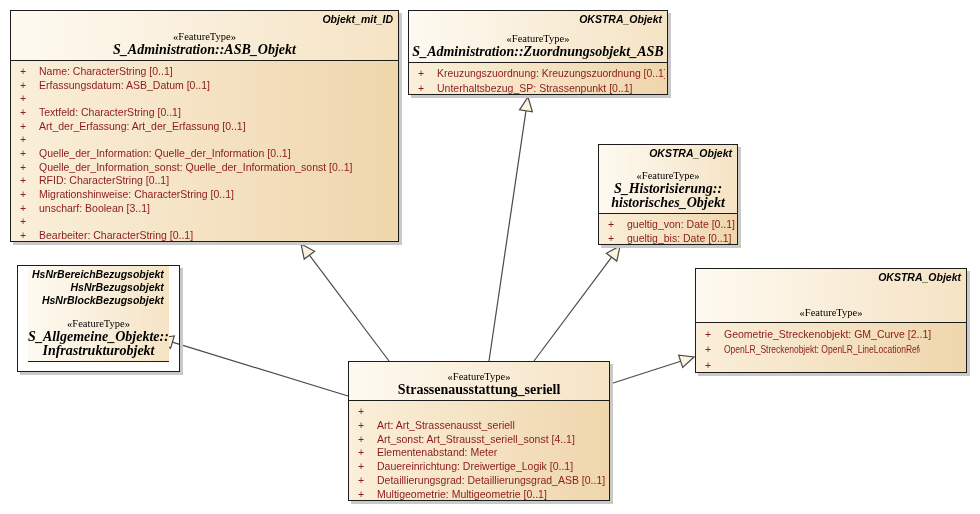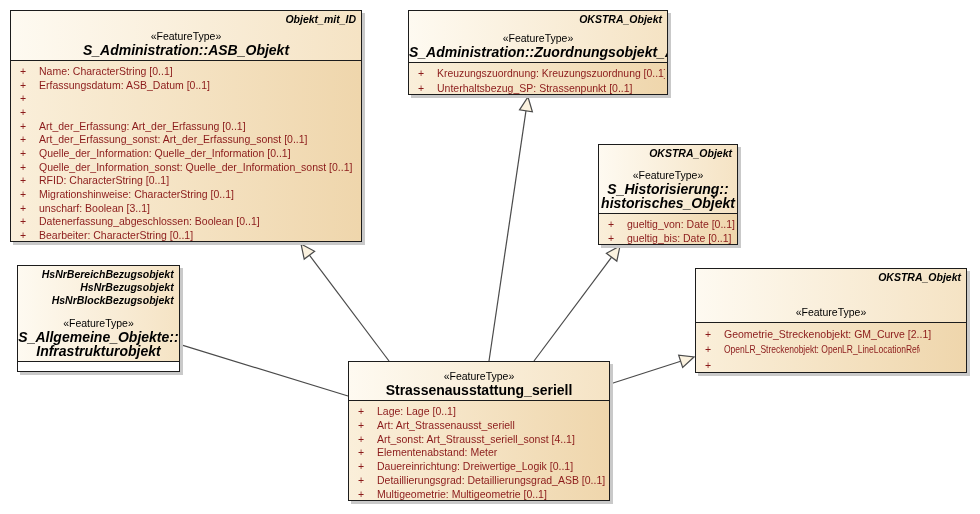--- a/index.html
+++ b/index.html
@@ -42,21 +42,21 @@
     display:flex;flex-direction:column;
     border-bottom:1.2px solid var(--box-border);
     background:linear-gradient(to right,var(--header-grad-l),var(--header-grad-r));
     padding-top:2px;
   }
   .corner-labels{ text-align:right;padding-right:5px; }
   .corner-label{
     font-size:10.5px;font-style:italic;font-weight:600;
     color:var(--title-text);line-height:13px;white-space:nowrap;
   }
-  .title-block{ margin-top:auto;padding-bottom:3px;text-align:center; }
+  .title-block{ margin-top:auto;padding-bottom:3px;text-align:center;font-family:Liberation Serif, serif; }
   .stereotype{
     font-size:10.5px;color:var(--title-text);line-height:13px;white-space:nowrap;
   }
   .class-name{
     font-size:14px;font-weight:bold;color:var(--title-text);
     line-height:14px;white-space:nowrap;
   }
   .class-name.italic{ font-style:italic; }
   .box-attrs{
     flex:1 1 auto;box-sizing:border-box;padding-top:3px;
@@ -93,21 +93,21 @@
       <g>
         <line x1="610" y1="384" x2="680.6716001420064" y2="361.2841285257837" stroke="var(--edge-line)" stroke-width="1.2"></line>
         <polygon points="694,357 682.6606598146916,367.47231417413786 678.6825404693211,355.0959428774295" fill="var(--arrowhead-fill)" stroke="var(--edge-line)" stroke-width="1.2"></polygon>
       </g>
       <g>
         <line x1="348" y1="396" x2="172.3839646751624" y2="342.1072484188329" stroke="var(--edge-line)" stroke-width="1.2"></line>
         <polygon points="159,338 174.2909014410491,335.89326481965037 170.47702790927568,348.32123201801545" fill="var(--arrowhead-fill)" stroke="var(--edge-line)" stroke-width="1.2"></polygon>
       </g>
     </svg>
   <div id="boxes">
-      <div class="class-box" style="left: 10px; top: 10px; width: 352px; height: 232px;">
+      <div class="class-box" style="left: 10px; top: 10px; width: 389px; height: 232px;">
         <div class="box-head" style="height: 50px;">
           <div class="corner-labels">
             <div class="corner-label">Objekt_mit_ID</div>
           </div>
           <div class="title-block">
             <div class="stereotype">«FeatureType»</div>
             <div class="class-name italic">S_Administration::ASB_Objekt</div>
           </div>
         </div>
         <div class="box-attrs">
@@ -117,28 +117,28 @@
           </div>
           <div class="attr-row" style="height: 13.6923px;">
             <div class="attr-vis">+</div>
             <div class="attr-text">Erfassungsdatum: ASB_Datum [0..1]</div>
           </div>
           <div class="attr-row" style="height: 13.6923px;">
             <div class="attr-vis">+</div>
           </div>
           <div class="attr-row" style="height: 13.6923px;">
             <div class="attr-vis">+</div>
+            <div class="attr-text">Textfeld: CharacterString [0..1]</div>
           </div>
           <div class="attr-row" style="height: 13.6923px;">
             <div class="attr-vis">+</div>
             <div class="attr-text">Art_der_Erfassung: Art_der_Erfassung [0..1]</div>
           </div>
           <div class="attr-row" style="height: 13.6923px;">
             <div class="attr-vis">+</div>
-            <div class="attr-text">Art_der_Erfassung_sonst: Art_der_Erfassung_sonst [0..1]</div>
           </div>
           <div class="attr-row" style="height: 13.6923px;">
             <div class="attr-vis">+</div>
             <div class="attr-text">Quelle_der_Information: Quelle_der_Information [0..1]</div>
           </div>
           <div class="attr-row" style="height: 13.6923px;">
             <div class="attr-vis">+</div>
             <div class="attr-text">Quelle_der_Information_sonst: Quelle_der_Information_sonst [0..1]</div>
           </div>
           <div class="attr-row" style="height: 13.6923px;">
@@ -148,21 +148,20 @@
           <div class="attr-row" style="height: 13.6923px;">
             <div class="attr-vis">+</div>
             <div class="attr-text">Migrationshinweise: CharacterString [0..1]</div>
           </div>
           <div class="attr-row" style="height: 13.6923px;">
             <div class="attr-vis">+</div>
             <div class="attr-text">unscharf: Boolean [3..1]</div>
           </div>
           <div class="attr-row" style="height: 13.6923px;">
             <div class="attr-vis">+</div>
-            <div class="attr-text">Datenerfassung_abgeschlossen: Boolean [0..1]</div>
           </div>
           <div class="attr-row" style="height: 13.6923px;">
             <div class="attr-vis">+</div>
             <div class="attr-text">Bearbeiter: CharacterString [0..1]</div>
           </div>
         </div>
       </div>
       <div class="class-box" style="left: 408px; top: 10px; width: 260px; height: 85px;">
         <div class="box-head" style="height: 52px;">
           <div class="corner-labels">
@@ -247,21 +246,20 @@
       <div class="class-box" style="left: 348px; top: 361px; width: 262px; height: 140px;">
         <div class="box-head" style="height: 39px;">
           <div class="title-block">
             <div class="stereotype">«FeatureType»</div>
             <div class="class-name">Strassenausstattung_seriell</div>
           </div>
         </div>
         <div class="box-attrs">
           <div class="attr-row" style="height: 13.8571px;">
             <div class="attr-vis">+</div>
-            <div class="attr-text">Lage: Lage [0..1]</div>
           </div>
           <div class="attr-row" style="height: 13.8571px;">
             <div class="attr-vis">+</div>
             <div class="attr-text">Art: Art_Strassenausst_seriell</div>
           </div>
           <div class="attr-row" style="height: 13.8571px;">
             <div class="attr-vis">+</div>
             <div class="attr-text">Art_sonst: Art_Strausst_seriell_sonst [4..1]</div>
           </div>
           <div class="attr-row" style="height: 13.8571px;">

